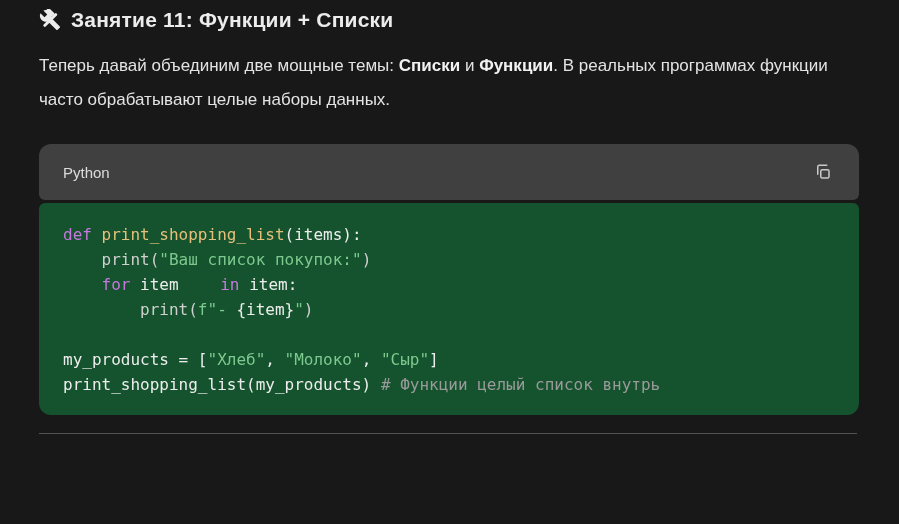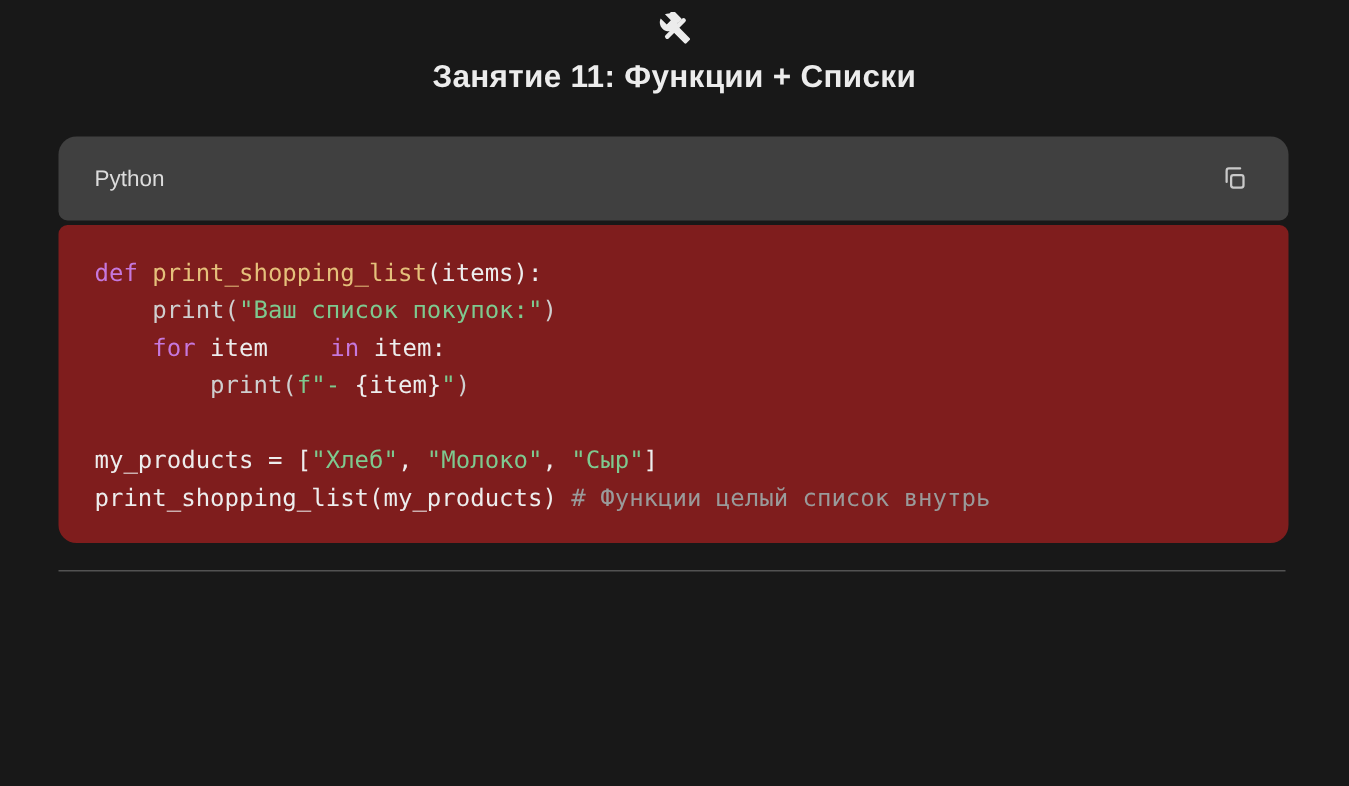--- a/index.html
+++ b/index.html
@@ -11,21 +11,20 @@
     overflow:hidden;
   }
   .page { width:899px; height:524px; padding:0 39px; }
 
   
   .msg-heading {
     padding-top:8px;
     display:flex; align-items:center; gap:10px;
     font-size:21px; font-weight:700; color:#ececec;
     letter-spacing:.2px;
-    flex-direction:column;
   }
   .tool-icon { width:22px; height:22px; display:inline-flex; flex:0 0 auto; }
   .tool-icon svg { width:22px; height:22px; }
 
   
   .para {
     margin-top:17px;
     font-size:17px; line-height:34px; color:#e3e3e3;
     max-width:822px;
   }
@@ -48,21 +47,21 @@
   }
   .code-lang { font-size:15px; color:#dcdcdc; }
   .copy-btn {
     background:none; border:none; cursor:pointer;
     width:28px; height:28px;
     display:flex; align-items:center; justify-content:center;
     color:#c9c9c9; border-radius:6px;
   }
   .copy-btn svg { width:18px; height:18px; }
   .code-body {
-    background:#7f1d1d;
+    background:#14532d;
     border-radius:6px 6px 12px 12px;
     padding:19px 24px 18px 24px;
     font-family:"DejaVu Sans Mono", monospace;
     font-size:16px; line-height:25px;
     overflow:hidden;
   }
   .code-line { white-space:pre; min-height:25px; }
 
   
   .divider {
@@ -80,20 +79,21 @@
     <span class="tool-icon">
       <svg viewBox="0 0 24 24" fill="#ececec" xmlns="http://www.w3.org/2000/svg">
         <rect x="10.7" y="2" width="3.2" height="20" rx="1.4" transform="rotate(45 12.3 12)"></rect>
         <rect x="7.6" y="1.2" width="9.4" height="4.4" rx="1" transform="rotate(45 12.3 3.4)"></rect>
         <path d="M22.7 19l-9.1-9.1c.9-2.3.4-5-1.5-6.9-2-2-5-2.4-7.4-1.3L9 6 6 9 1.6 4.7C.4 7.1.9 10.1 2.9 12.1c1.9 1.9 4.6 2.4 6.9 1.5l9.1 9.1c.4.4 1 .4 1.4 0l2.3-2.3c.5-.4.5-1.1.1-1.4z"></path>
       </svg>
     </span>
     <span>Занятие 11: Функции + Списки</span>
   </div>
 
+  <p class="para"><span>Теперь давай объединим две мощные темы: </span><b>Списки</b><span> и </span><b>Функции</b><span>. В реальных программах функции часто обрабатывают целые наборы данных.</span></p>
 
 
 
   <div class="code-block">
     <div class="code-header">
       <span class="code-lang">Python</span>
       <button class="copy-btn">
         <span style="display:flex;">
           <svg viewBox="0 0 24 24" fill="none" stroke="currentColor" stroke-width="2" stroke-linecap="round" stroke-linejoin="round">
             <rect x="9" y="9" width="11" height="11" rx="2"></rect>

